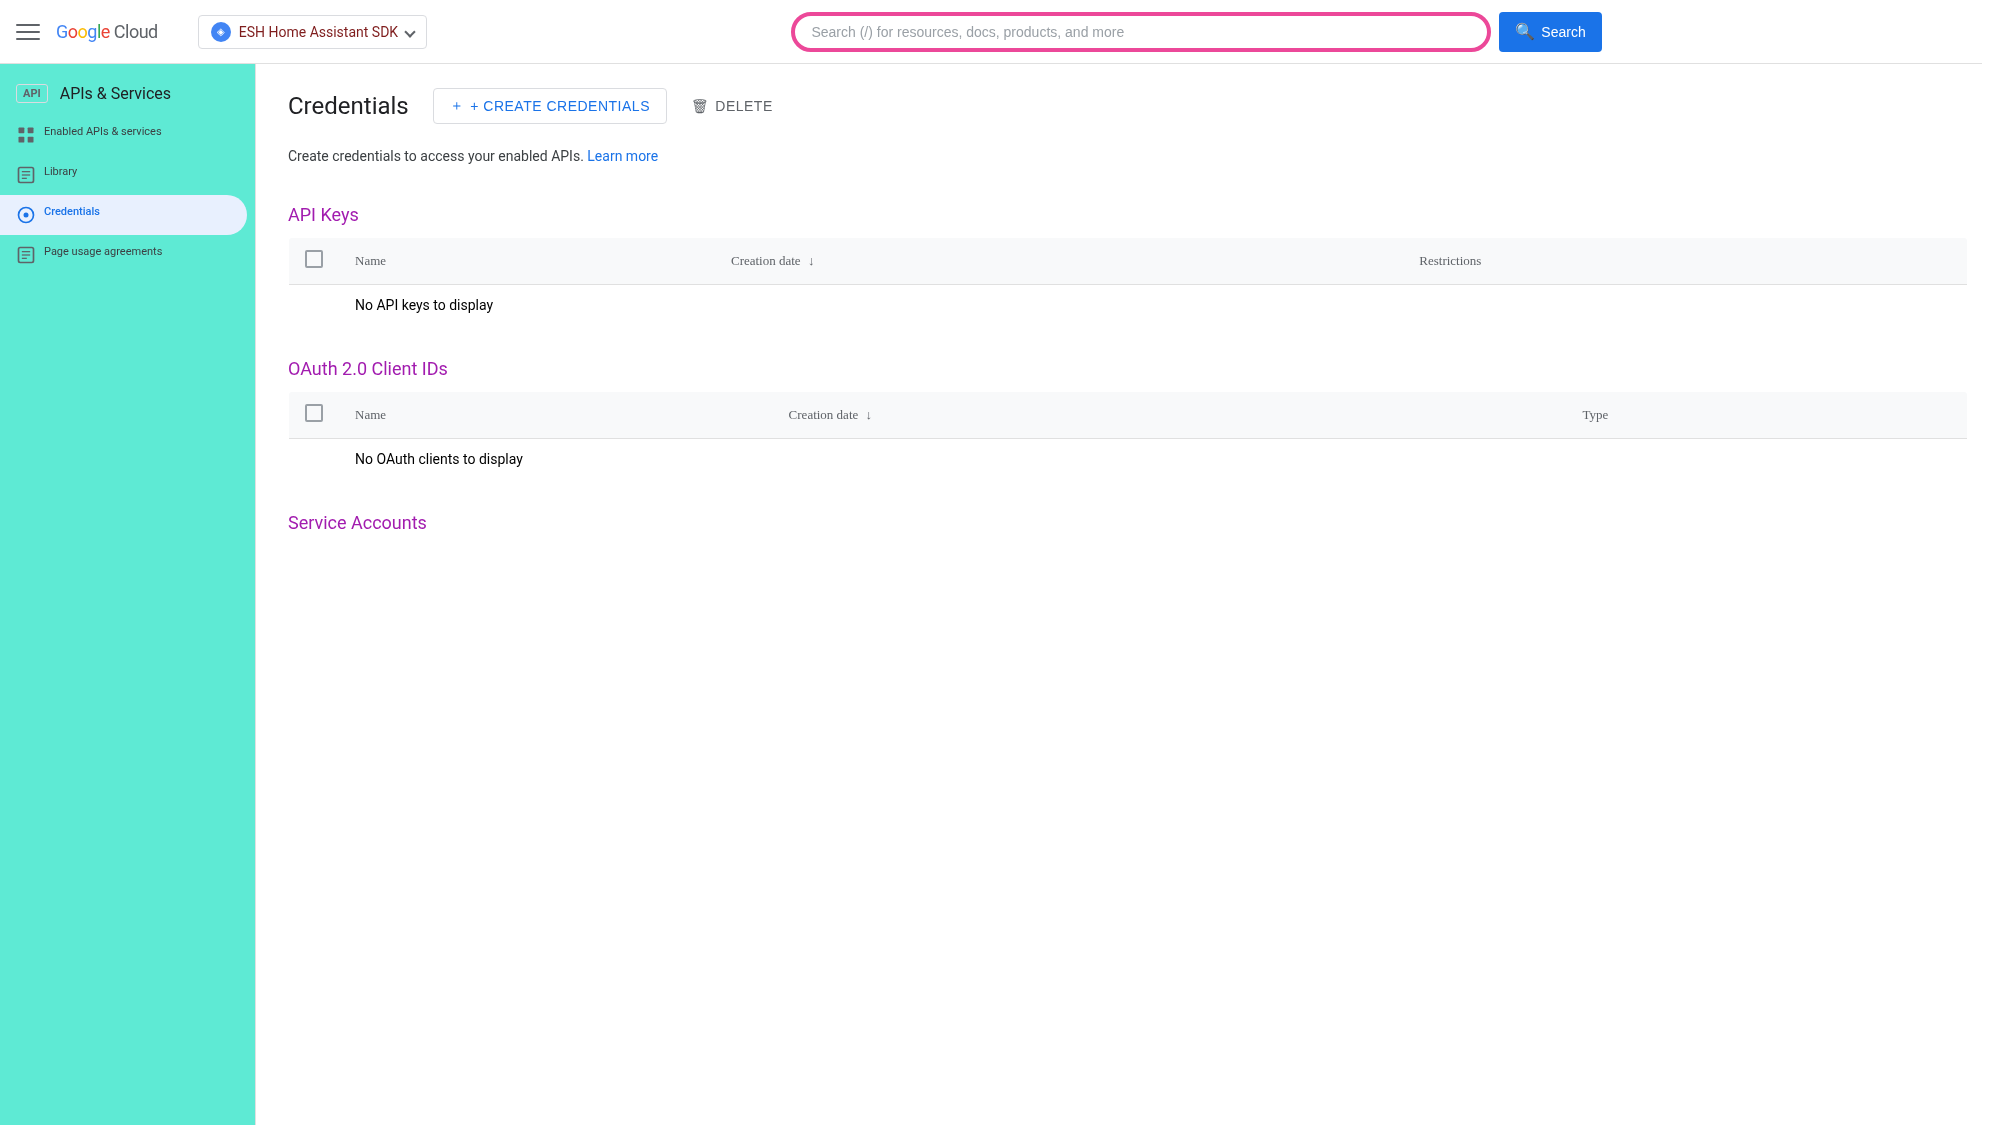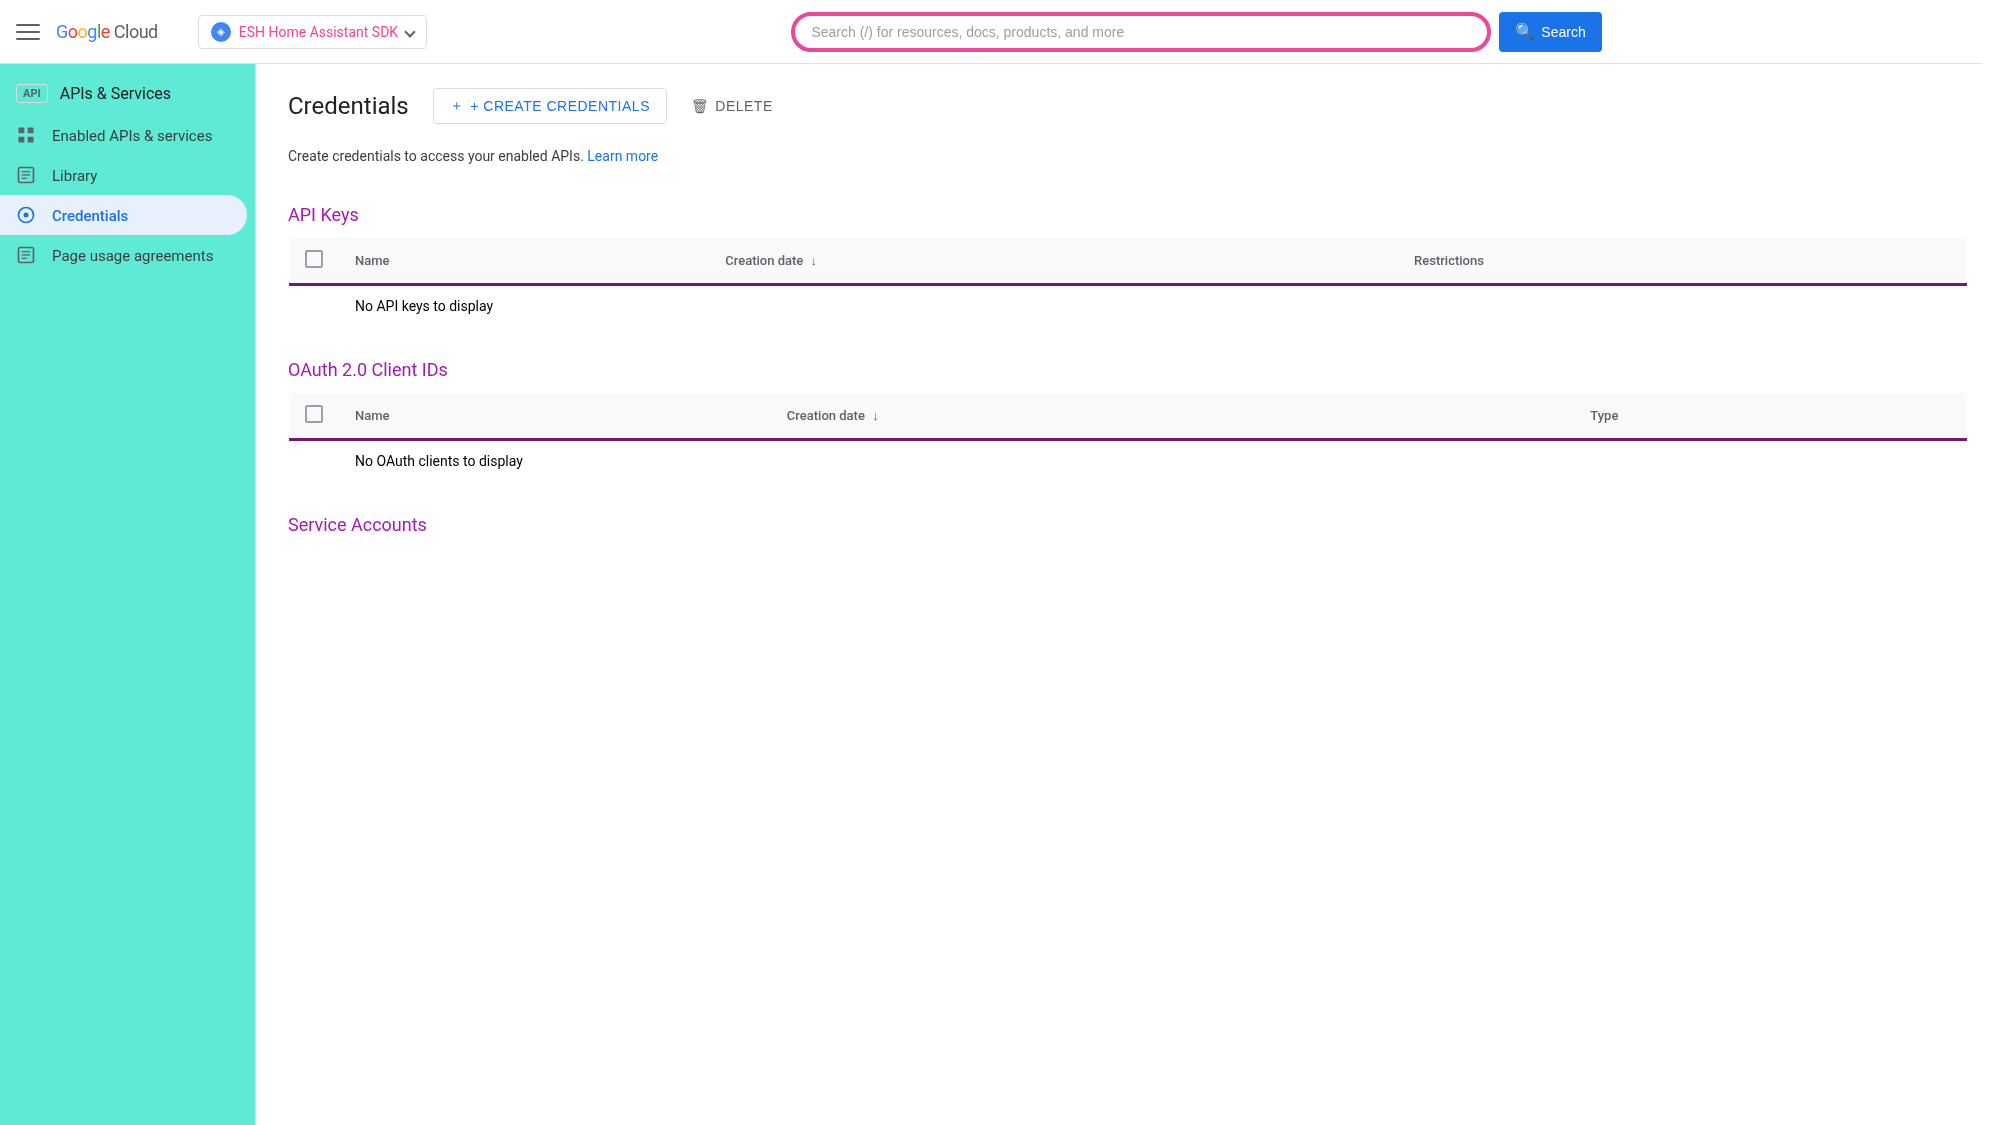--- a/index.html
+++ b/index.html
@@ -56,21 +56,21 @@
       min-width: 220px;
     }
     .project-selector-icon {
       width: 20px; height: 20px;
       background: #4285f4;
       border-radius: 50%;
       display: flex; align-items: center; justify-content: center;
       color: #fff; font-size: 10px;
     }
     .project-name {
-      font-size: 14px; color: #ec4899; flex: 1;
+      font-size: 14px; color: #7f1d1d; flex: 1;
     }
     .chevron-down {
       border: solid #5f6368; border-width: 0 2px 2px 0;
       display: inline-block; padding: 3px;
       transform: rotate(45deg);
     }
 
     .header-search {
       flex: 1;
       display: flex;
@@ -140,26 +140,26 @@
       padding: 2px 6px;
       border-radius: 3px;
     }
     .sidebar-title {
       font-size: 16px;
       color: #202124;
       font-weight: 400;
     }
     .sidebar-item {
       display: flex;
-      align-items: flex-end;
-      gap: 16px;
+      align-items: flex-start;
+      gap: 8px;
       padding: 10px 16px;
       cursor: pointer;
       color: #3c4043;
-      font-size: 15px;
+      font-size: 11px;
       border-radius: 0 24px 24px 0;
       margin-right: 8px;
     }
     .sidebar-item.active {
       background: #e8f0fe;
       color: #1a73e8;
       font-weight: 500;
     }
     .sidebar-item .item-icon {
       width: 20px; height: 20px;
@@ -248,21 +248,22 @@
     
     .data-table {
       width: 100%;
       border-collapse: collapse;
       border: 1px solid #e0e0e0;
       border-radius: 4px;
       overflow: hidden;
     }
     .data-table thead tr {
       background: #f8f9fa;
-      border-bottom: 3px solid #701a75;
+      border-bottom: 1px solid #701a75;
+      font-family: Liberation Serif, serif;
     }
     .data-table th {
       padding: 12px 16px;
       text-align: left;
       font-size: 13px;
       font-weight: 500;
       color: #5f6368;
     }
     .data-table th.sortable {
       cursor: pointer;

